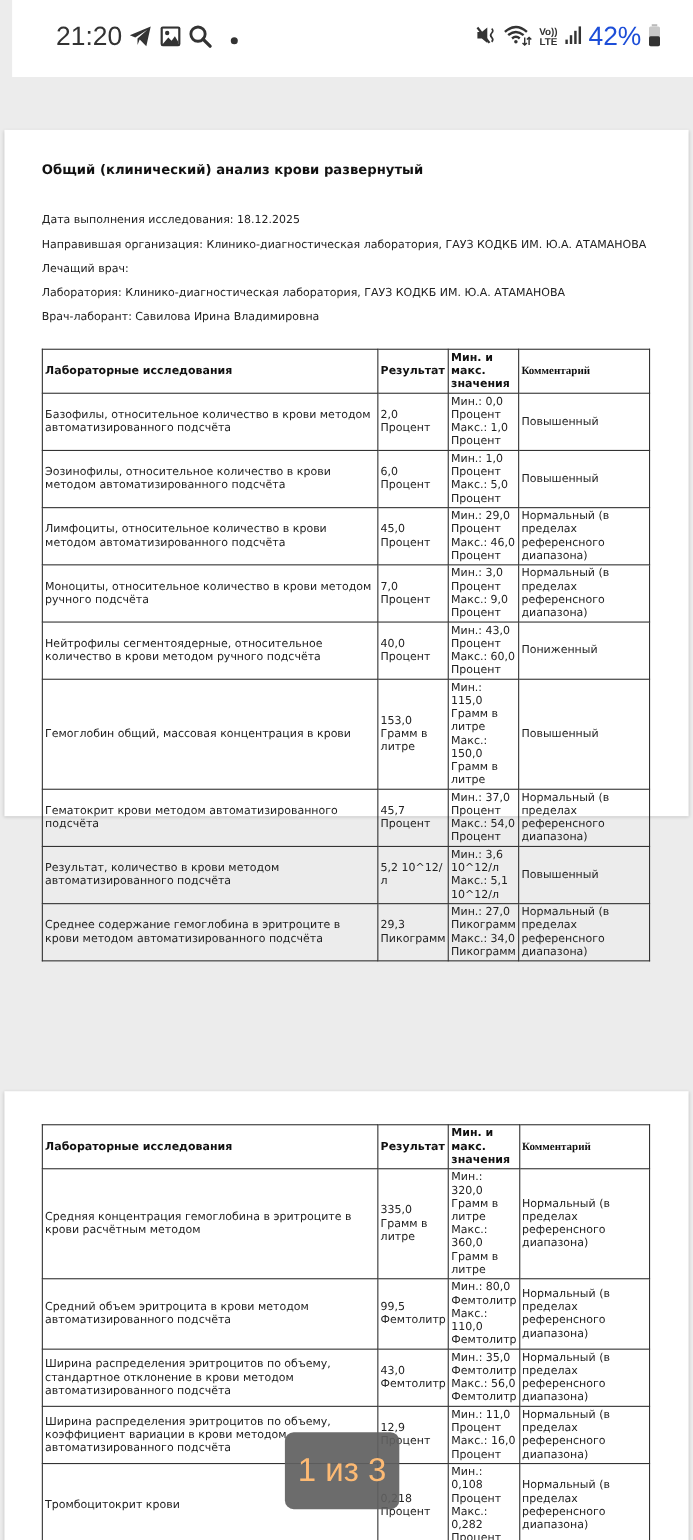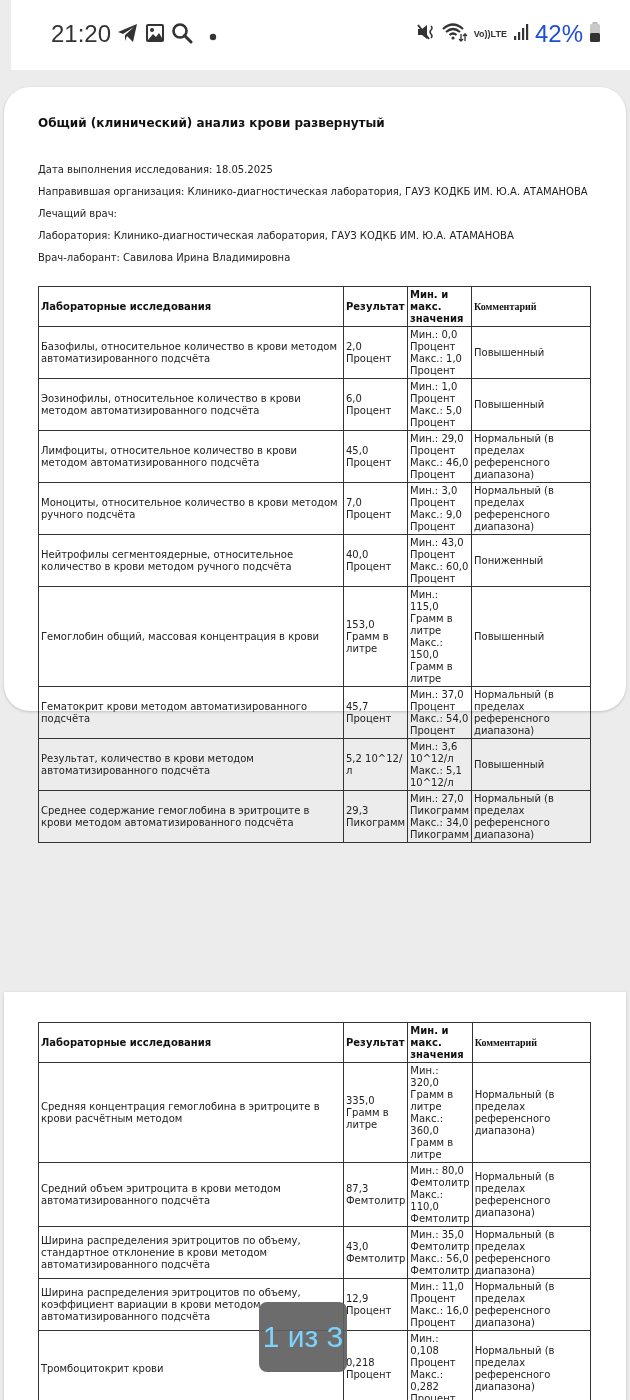--- a/index.html
+++ b/index.html
@@ -20,21 +20,21 @@
     font-size: 24px; color: #333;
   }
   .sb-left-icons { position: absolute; left: 106px; top: 22px; display: flex; align-items: center; gap: 6px; }
   .sb-right { position: absolute; right: 40px; top: 20px; display: flex; align-items: center; gap: 6px; }
   .sb-pct { font-family: "Liberation Sans", sans-serif; font-size: 24px; color: #1d4ed8; }
   .viewer { position: absolute; left: 0; top: 70px; width: 630px; height: 1330px; background: #ececec; }
   .page {
     position: absolute; left: 4px; width: 622px; background: #ffffff;
     box-shadow: 0 1px 3px rgba(0,0,0,0.18);
   }
-  .page1 { top: 17px; height: 624px; border-radius: 26px; }
+  .page1 { top: 48px; height: 624px; }
   .page2 { top: 922px; height: 420px; }
   .doc-title {
     position: absolute; left: 34px; top: 29px;
     font-size: 12px; font-weight: bold; color: #111;
   }
   .meta-line {
     position: absolute; left: 34px; font-size: 10px; color: #222;
   }
   table.lab {
     position: absolute; left: 34px; width: 553px;
@@ -47,23 +47,23 @@
     padding: 1px 2px;
     vertical-align: middle;
     text-align: left;
   }
   table.lab th { font-weight: bold; color: #111; }
   .c1 { width: 300px; }
   .c2 { width: 59px; }
   .c3 { width: 59px; }
   .c4 { width: auto; font-family: Liberation Serif, serif; }
   .page-indicator {
-    position: absolute; left: 259px; top: 1302px; width: 88px; height: 70px;
+    position: absolute; left: 259px; top: 1302px; width: 104px; height: 70px;
     background: rgba(95,95,95,0.92); border-radius: 8px;
-    color: #7dd3fc; font-family: "Liberation Sans", sans-serif;
+    color: #fdba74; font-family: "Liberation Sans", sans-serif;
     font-size: 30px; display: flex; align-items: center; justify-content: center;
     letter-spacing: 0px;
   }
 </style>
 </head>
 <body>
 
 <div class="statusbar">
   <span class="sb-time">21:20</span>
   <div class="sb-left-icons">
@@ -103,21 +103,21 @@
     <span>
       <svg width="26" height="20" viewBox="0 0 26 20">
           <path d="M1 7 Q11 -2 21 7" stroke="#333" stroke-width="2.2" fill="none"></path>
           <path d="M4 10 Q11 4 18 10" stroke="#333" stroke-width="2.2" fill="none"></path>
           <path d="M7.5 13 Q11 10 14.5 13" stroke="#333" stroke-width="2.2" fill="none"></path>
           <circle cx="11" cy="16" r="1.6" fill="#333"></circle>
           <path d="M19 12 L19 19 M17 17 L19 19 L21 17" stroke="#333" stroke-width="1.3" fill="none"></path>
           <path d="M23 19 L23 12 M21 14 L23 12 L25 14" stroke="#333" stroke-width="1.3" fill="none"></path>
         </svg>
     </span>
-    <span style="display:flex;flex-direction:row;line-height:9px;font-size:9px;font-weight:bold;color:#333;font-family:'Liberation Sans',sans-serif;align-items:center;">
+    <span style="display:flex;flex-direction:column;line-height:9px;font-size:9px;font-weight:bold;color:#333;font-family:'Liberation Sans',sans-serif;align-items:center;">
       <span>Vo))</span>
       <span>LTE</span>
     </span>
     <span>
       <svg width="16" height="18" viewBox="0 0 16 18">
           <rect x="1" y="13" width="2.2" height="4" fill="#333"></rect>
           <rect x="5" y="9" width="2.2" height="8" fill="#333"></rect>
           <rect x="9" y="5" width="2.2" height="12" fill="#333"></rect>
           <rect x="13" y="1" width="2.2" height="16" fill="#333"></rect>
         </svg>
@@ -130,21 +130,21 @@
           <rect x="1" y="12" width="10" height="9" rx="1.5" fill="#333"></rect>
         </svg>
     </span>
   </div>
 </div>
 
 <div class="viewer">
 
   <div class="page page1">
     <div class="doc-title">Общий (клинический) анализ крови развернутый</div>
-    <div class="meta-line" style="top:77px;">Дата выполнения исследования: 18.05.2025</div>
+    <div class="meta-line" style="top:77px;">Дата выполнения исследования: 18.12.2025</div>
     <div class="meta-line" style="top:99px;">Направившая организация: Клинико-диагностическая лаборатория, ГАУЗ КОДКБ ИМ. Ю.А. АТАМАНОВА</div>
     <div class="meta-line" style="top:121px;">Лечащий врач:</div>
     <div class="meta-line" style="top:143px;">Лаборатория: Клинико-диагностическая лаборатория, ГАУЗ КОДКБ ИМ. Ю.А. АТАМАНОВА</div>
     <div class="meta-line" style="top:165px;">Врач-лаборант: Савилова Ирина Владимировна</div>
 
     <table class="lab" style="top:199px;">
       <thead>
         <tr style="height:40px;">
           <th class="c1">Лабораторные исследования</th>
           <th class="c2">Результат</th>
@@ -223,21 +223,21 @@
       </thead>
       <tbody>
         <tr style="height:100px;">
           <td>Средняя концентрация гемоглобина в эритроците в крови расчётным методом</td>
           <td>335,0 Грамм в литре</td>
           <td>Мин.: 320,0 Грамм в литре Макс.: 360,0 Грамм в литре</td>
           <td>Нормальный (в пределах референсного диапазона)</td>
         </tr>
         <tr style="height:64px;">
           <td>Средний объем эритроцита в крови методом автоматизированного подсчёта</td>
-          <td>87,3 Фемтолитр</td>
+          <td>99,5 Фемтолитр</td>
           <td>Мин.: 80,0 Фемтолитр Макс.: 110,0 Фемтолитр</td>
           <td>Нормальный (в пределах референсного диапазона)</td>
         </tr>
         <tr style="height:52px;">
           <td>Ширина распределения эритроцитов по объему, стандартное отклонение в крови методом автоматизированного подсчёта</td>
           <td>43,0 Фемтолитр</td>
           <td>Мин.: 35,0 Фемтолитр Макс.: 56,0 Фемтолитр</td>
           <td>Нормальный (в пределах референсного диапазона)</td>
         </tr>
         <tr style="height:52px;padding-left:12px;">

